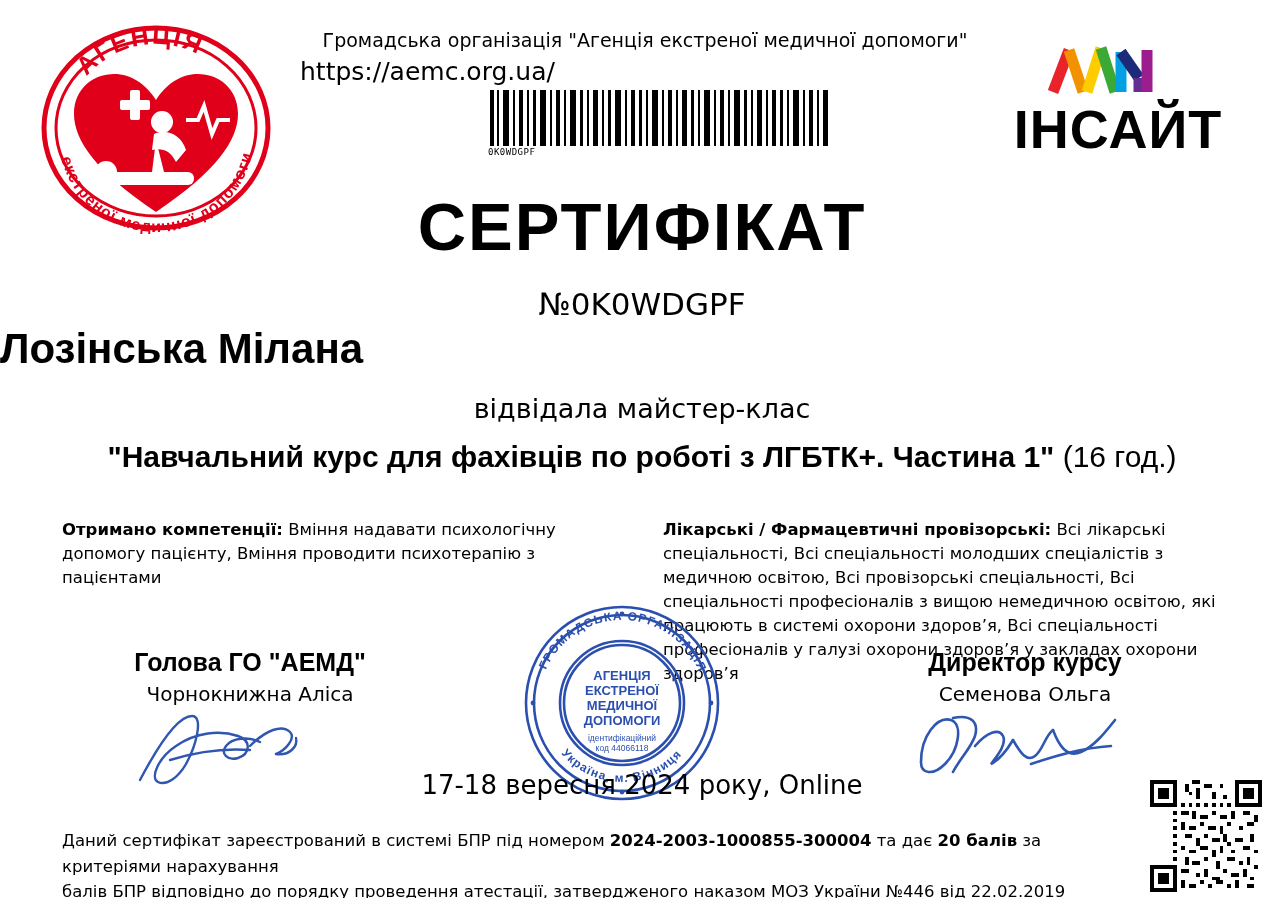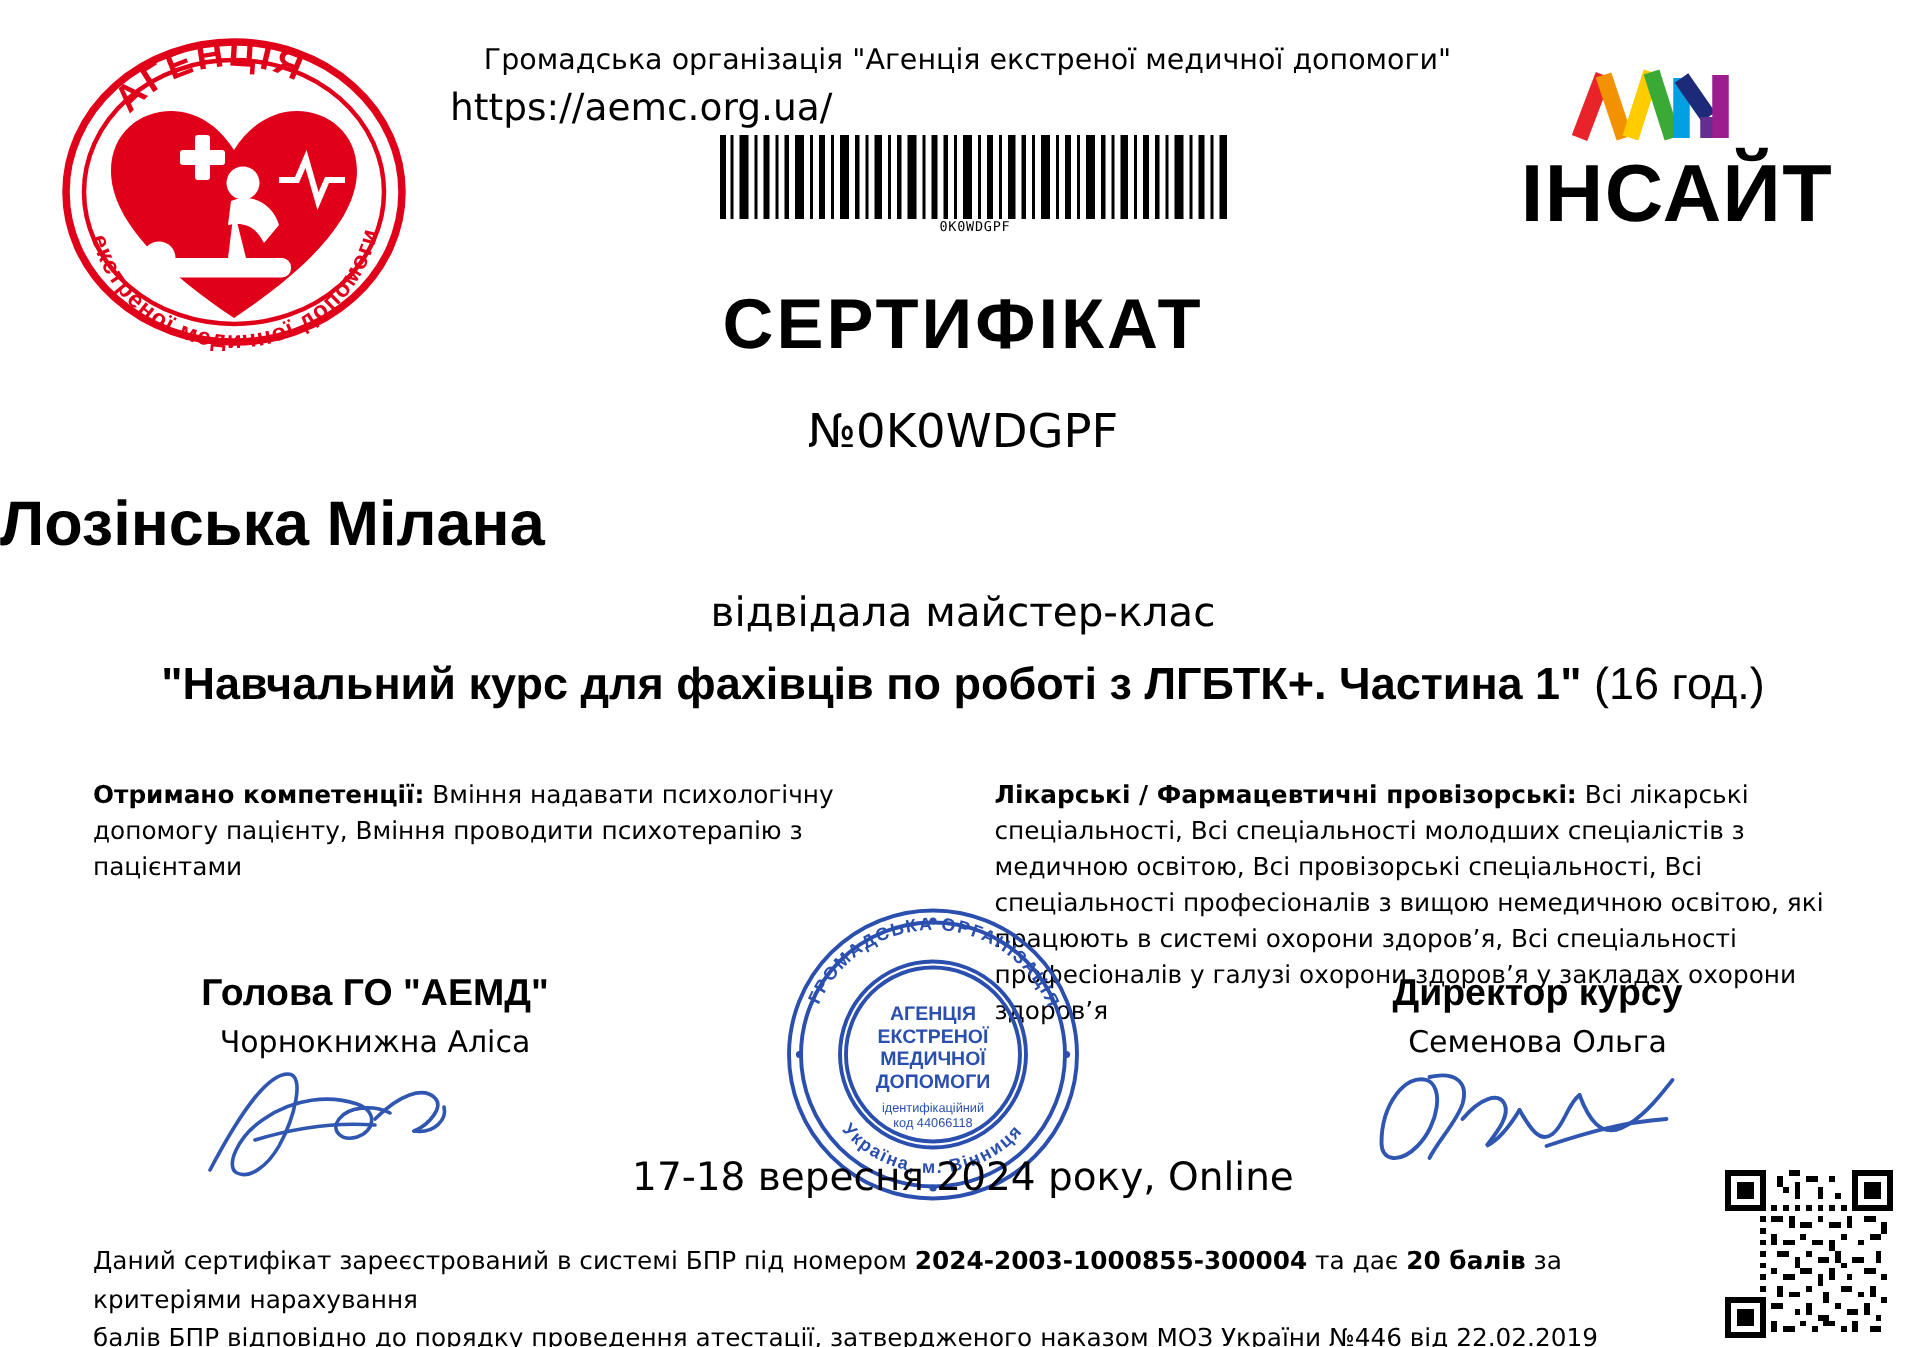--- a/index.html
+++ b/index.html
@@ -35,23 +35,22 @@
     left: 300px;
     width: 690px;
     font-size: 25px;
     color: #000;
   }
 
   
   .barcode-wrap {
     position: absolute;
     top: 90px;
-    left: 478px;
+    left: 488px;
     width: 344px;
-    text-align: center;
   }
   .barcode {
     height: 56px;
     width: 344px;
     display: block;
   }
   .barcode-text {
     font-size: 9px;
     letter-spacing: 0.5px;
     margin-top: 1px;
@@ -84,28 +83,28 @@
     margin-top: 4px;
     font-family: "Liberation Sans", sans-serif;
   }
 
   
   .cert-title {
     position: absolute;
     top: 188px;
     left: 0; right: 0;
     text-align: center;
-    font-size: 47px;
+    font-size: 67px;
     font-weight: bold;
     letter-spacing: 2px;
     font-family: "Liberation Sans", sans-serif;
   }
   .cert-number {
     position: absolute;
-    top: 270px;
+    top: 286px;
     left: 0; right: 0;
     text-align: center;
     font-size: 31px;
   }
   .cert-name {
     position: absolute;
     top: 325px;
     left: 0; right: 0;
     text-align: left;
     font-size: 42px;

